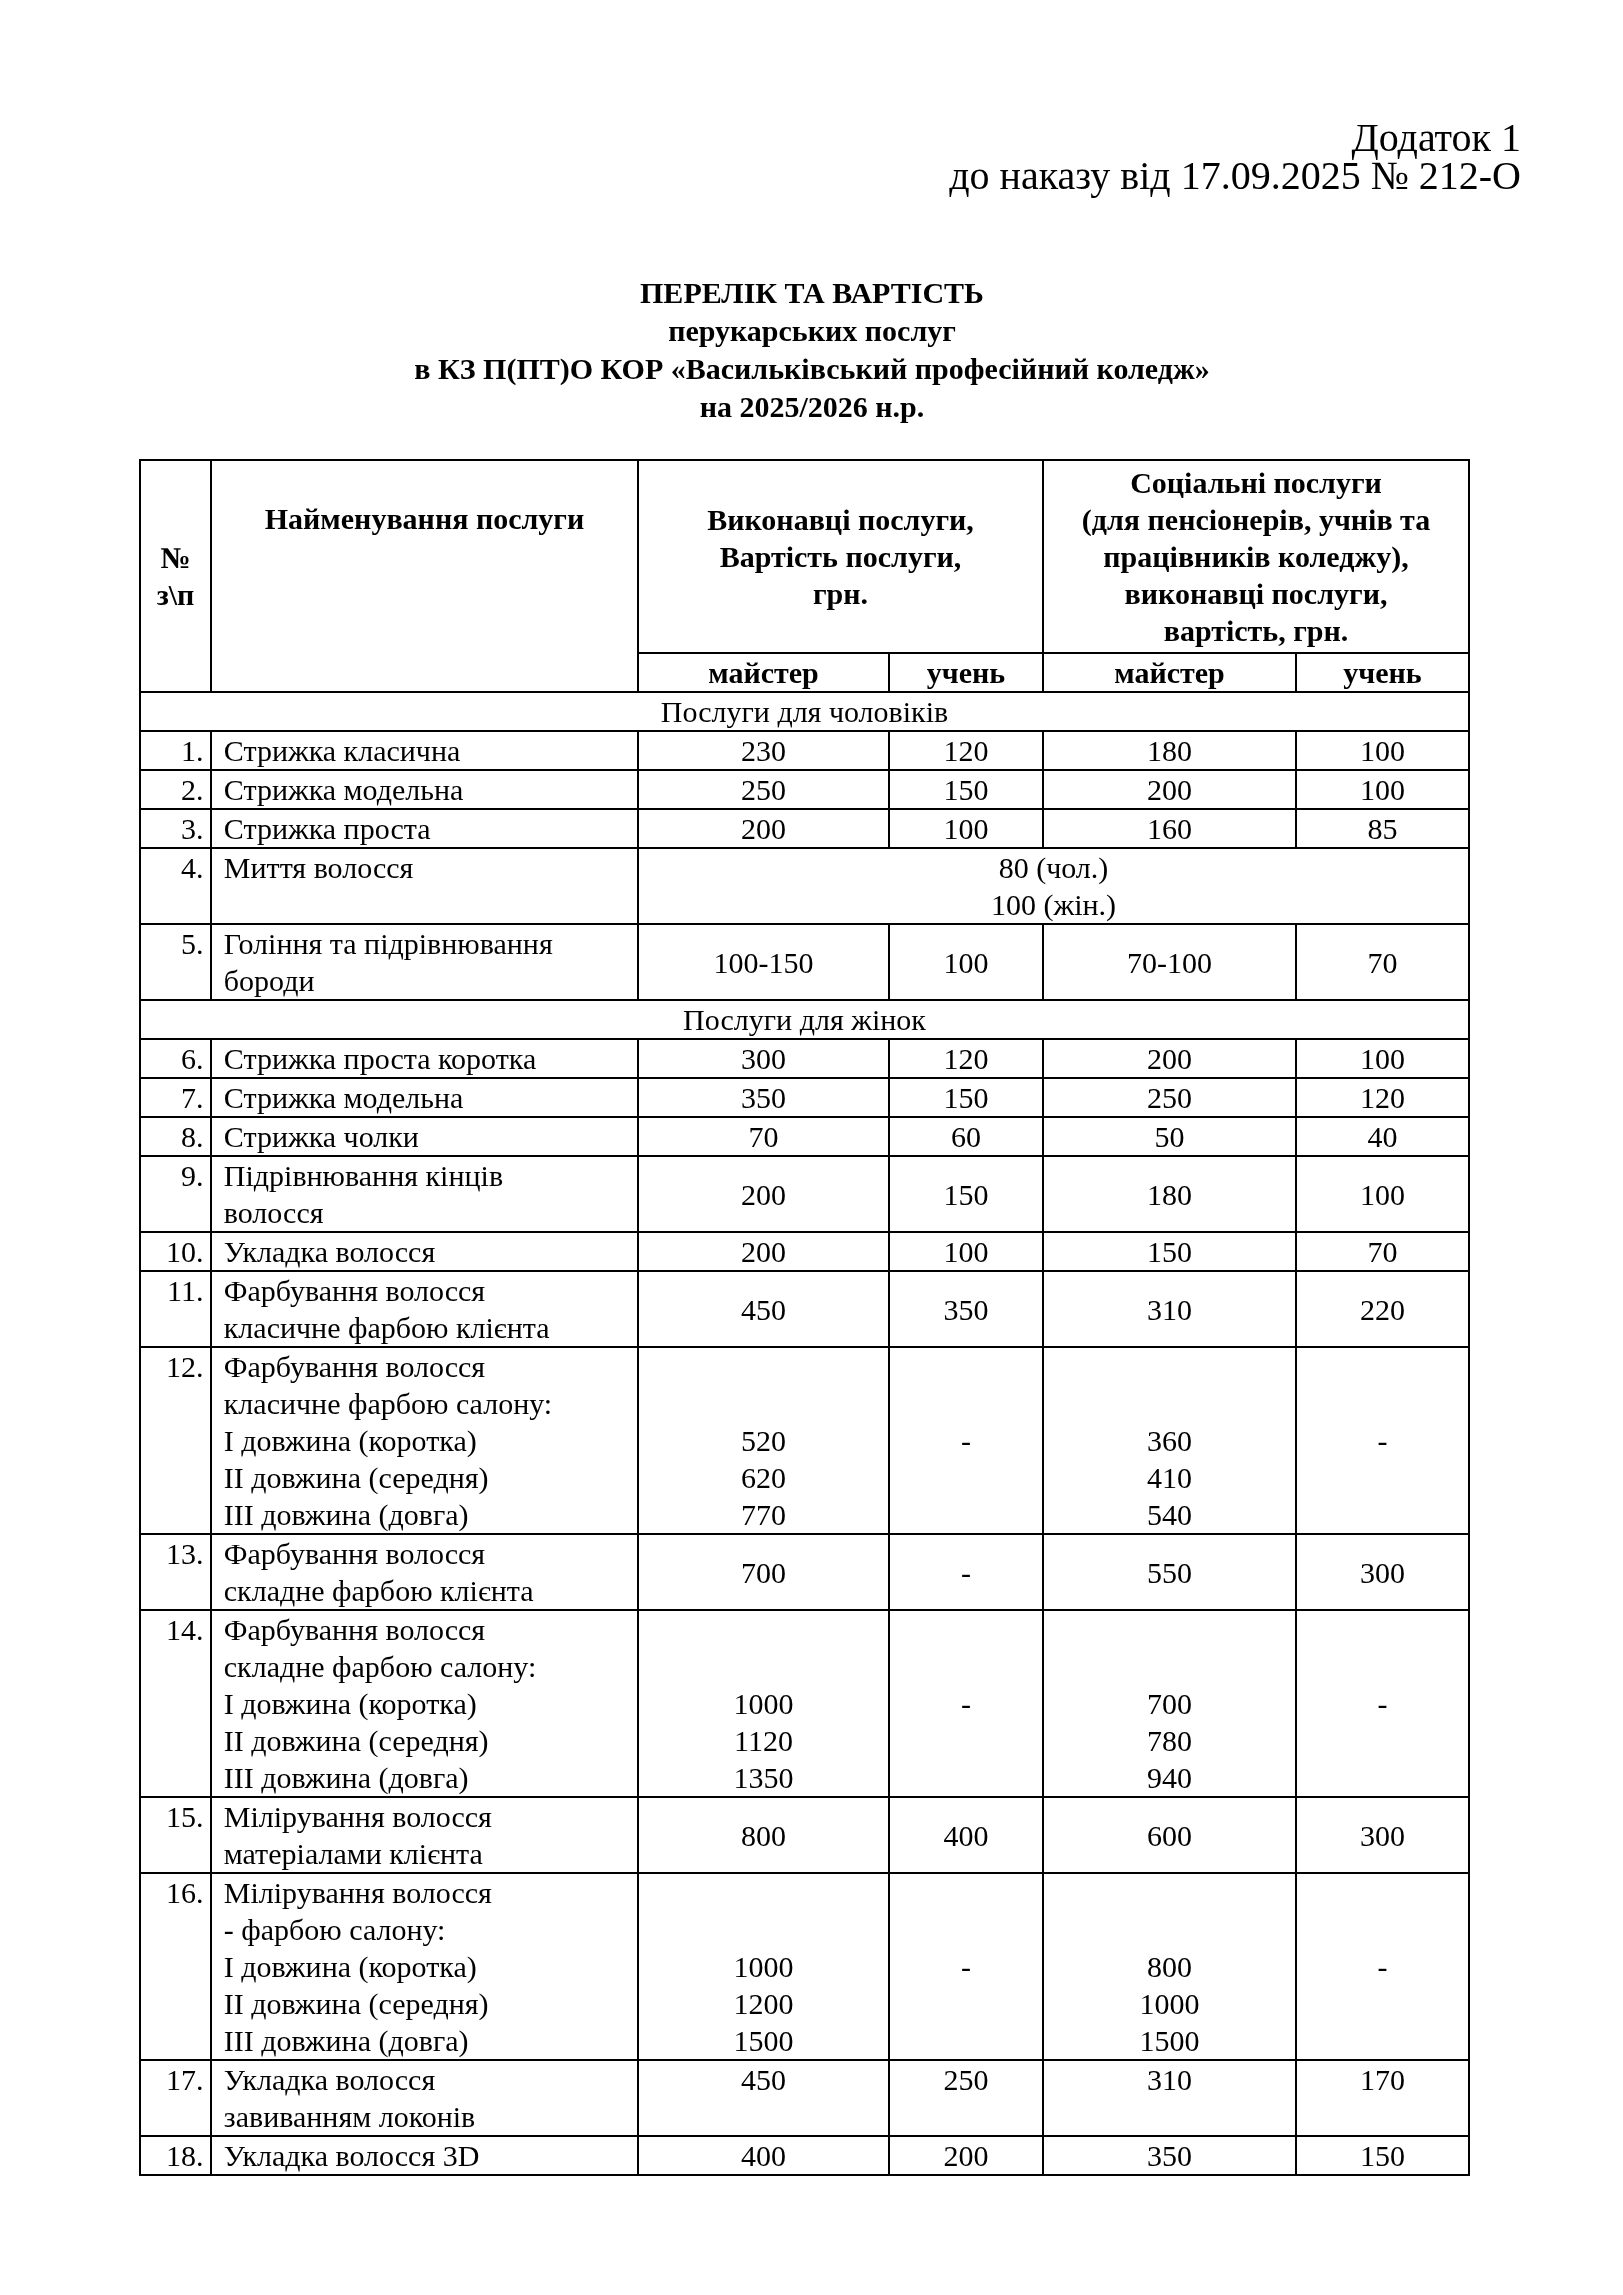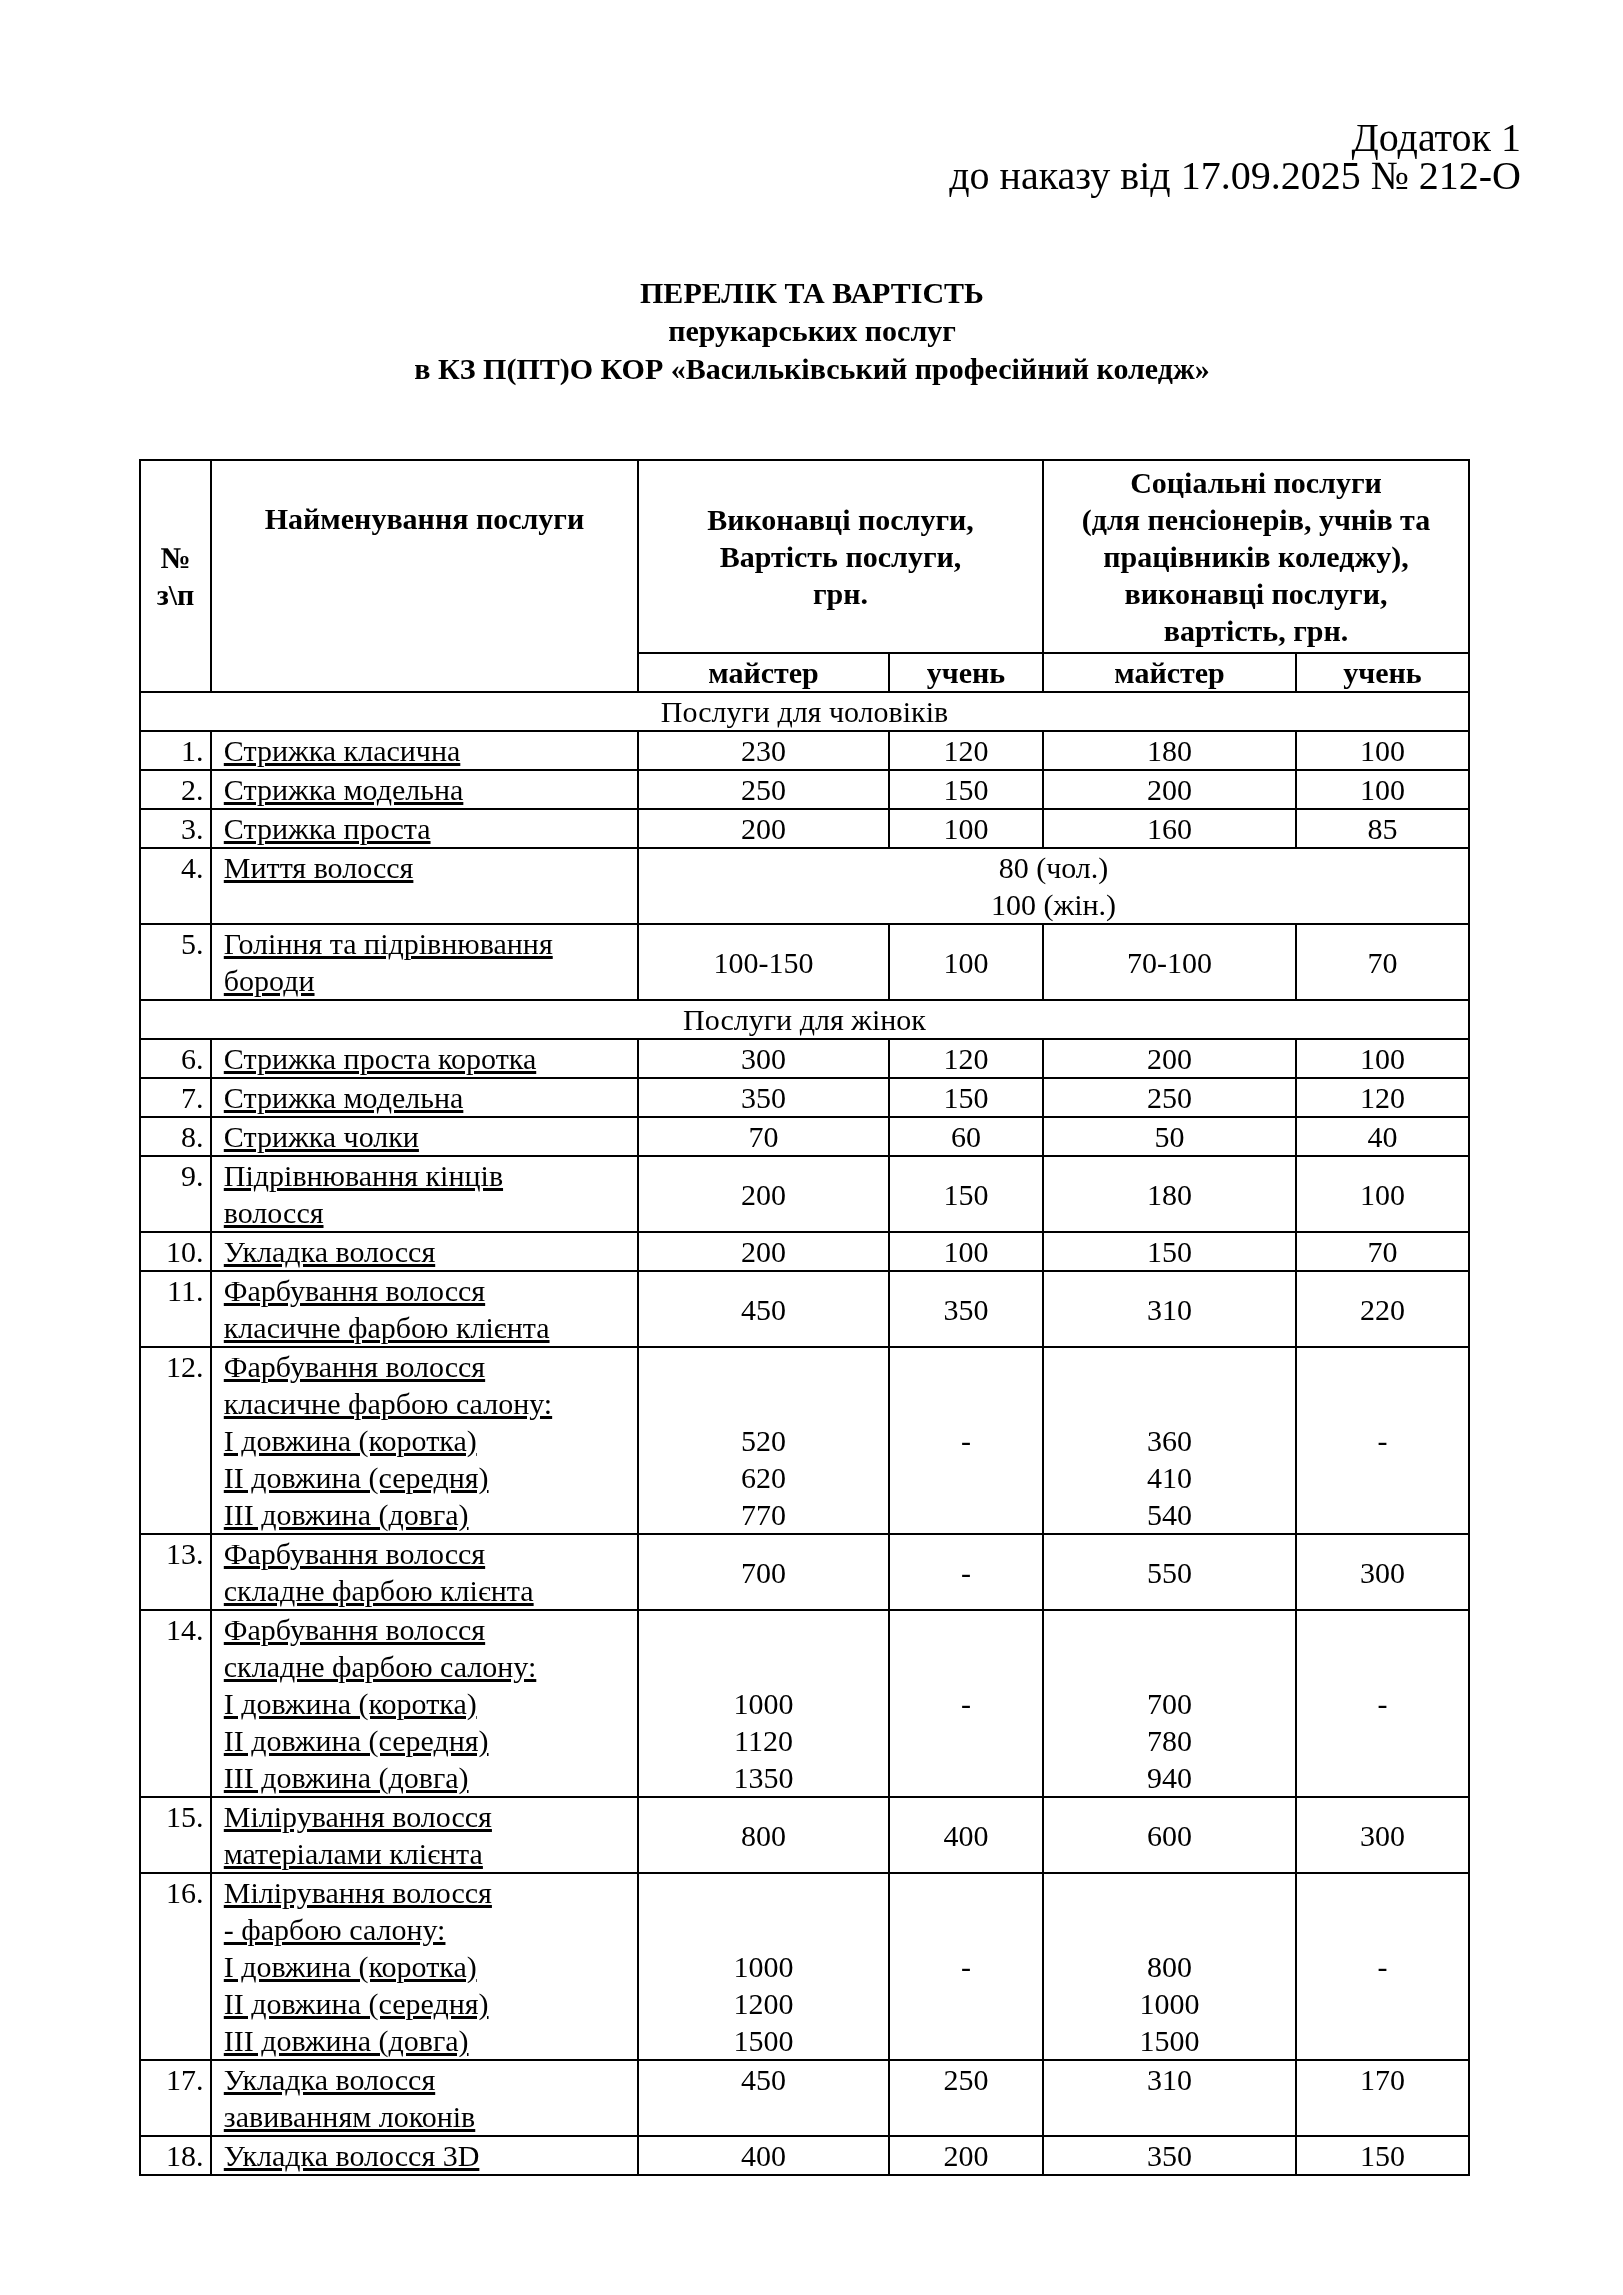--- a/index.html
+++ b/index.html
@@ -18,21 +18,21 @@
   table.prices {
     position: absolute; left: 139px; top: 459px; width: 1330px;
     border-collapse: collapse; table-layout: fixed;
     font-size: 30px; line-height: 37px;
   }
   table.prices td, table.prices th {
     border: 2px solid #000; padding: 0 3.9px; vertical-align: middle;
   }
   th { font-weight: bold; text-align: center; }
   .num { text-align: right; vertical-align: top !important; padding-right: 6.5px !important; }
-  .name { text-align: left; vertical-align: top !important; padding-left: 11.8px !important; text-decoration: underline; }
+  .name { text-align: left; vertical-align: top !important; padding-left: 11.8px !important; }
   .val { text-align: center; }
   .section td { text-align: center; font-weight: normal; }
   .hdr-main th { vertical-align: top; padding-top: 3.9px; }
   .hdr-main th.mid { vertical-align: middle; }
   .sub th { height: 36px; margin-left: 11px; }
   .valtop { vertical-align: top !important; }
   .valbottom { vertical-align: bottom !important; border-radius: 11px; }
   .line { display: block; }
 </style>
 </head>
@@ -40,20 +40,21 @@
 
 <div class="annex">
   <span class="line">Додаток 1</span>
   <span class="line">до наказу від 17.09.2025 № 212-О</span>
 </div>
 
 <div class="title">
   <span class="line">ПЕРЕЛІК ТА ВАРТІСТЬ</span>
   <span class="line">перукарських послуг</span>
   <span class="line">в КЗ П(ПТ)О КОР «Васильківський професійний коледж»</span>
+  <span class="line">на 2025/2026 н.р.</span>
 </div>
 
 <table class="prices">
   <colgroup>
     <col style="width:71px">
     <col style="width:427px">
     <col style="width:251px">
     <col style="width:154px">
     <col style="width:253px">
     <col style="width:173px">

